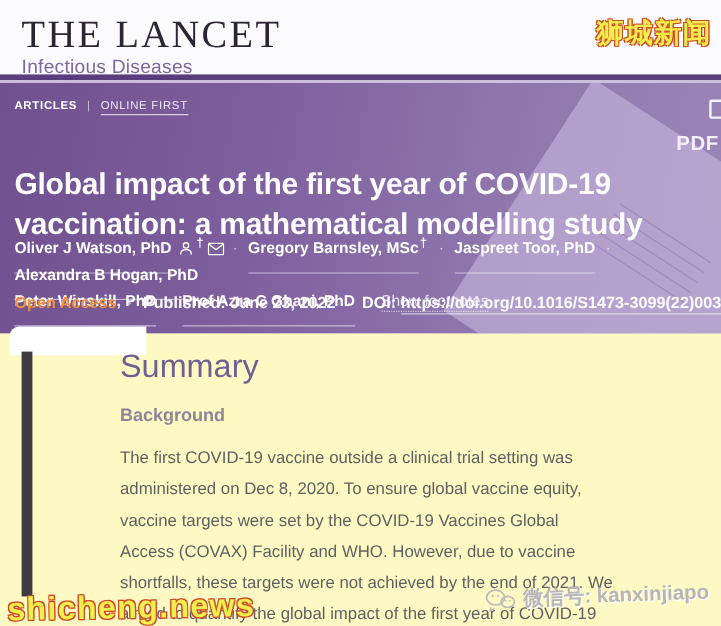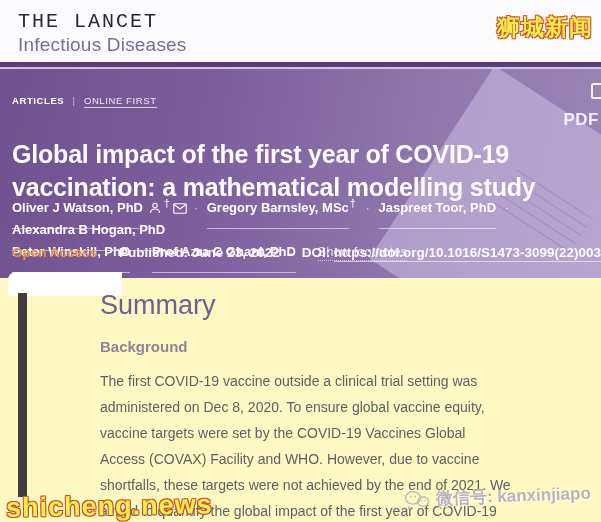--- a/index.html
+++ b/index.html
@@ -10,25 +10,25 @@
     -webkit-font-smoothing:antialiased;
   }
 
   
   .site-header {
     position:absolute; left:0; top:0; width:601px; height:62px;
     background:#fbfafc;
   }
   .logo { position:absolute; left:18px; top:10px; cursor:pointer; }
   .logo-main {
-    font-family:Liberation Mono, monospace;
-    font-size:20px; letter-spacing:2px; color:#2c2533; font-weight:400;
+    font-family:Liberation Serif, serif;
+    font-size:32px; letter-spacing:2px; color:#2c2533; font-weight:400;
   }
   .logo-sub {
-    font-size:19px; color:#7b6ba1; margin-top:1px; letter-spacing:0.2px;
+    font-size:16px; color:#7b6ba1; margin-top:1px; letter-spacing:0.2px;
   }
   .wm-top-right {
     position:absolute; right:8px; top:12px;
     font-size:23px; font-weight:bold; letter-spacing:1px;
     color:#f0ee4d;
     text-shadow:-1px -1px 0 #d14a28, 1px -1px 0 #d14a28, -1px 1px 0 #d14a28, 1px 1px 0 #d14a28;
   }
 
   
   .banner-border-dark { position:absolute; left:0; top:62px; width:601px; height:5px; background:#5a3d7c; }
@@ -44,21 +44,21 @@
     position:absolute; right:-70px; bottom:-70px; width:260px; height:230px;
     background:rgba(205,190,225,0.55);
     transform:rotate(33deg);
   }
   .swoosh-lines {
     position:absolute; right:18px; bottom:18px; width:90px; height:80px;
     transform:rotate(33deg); opacity:0.5;
   }
   .swoosh-lines div { height:1px; background:#8a74a8; margin:9px 0; }
 
-  .breadcrumb { position:absolute; left:12px; top:26px; font-size:9.5px; letter-spacing:0.6px; }
+  .breadcrumb { position:absolute; left:12px; top:14px; font-size:9.5px; letter-spacing:0.6px; }
   .breadcrumb .bc-articles { font-weight:bold; color:#ffffff; cursor:pointer; }
   .breadcrumb .bc-div { color:rgba(255,255,255,0.6); margin:0 5px; font-weight:400; }
   .breadcrumb .bc-online { color:#efe9f5; border-bottom:1px solid rgba(255,255,255,0.7); padding-bottom:1px; cursor:pointer; }
 
   .pdf-label {
     position:absolute; right:2px; top:41px; font-size:17px; font-weight:bold;
     color:#f3eef8; letter-spacing:0.5px; cursor:pointer;
   }
   .pdf-icon {
     position:absolute; right:-4px; top:14px; width:14px; height:16px;

